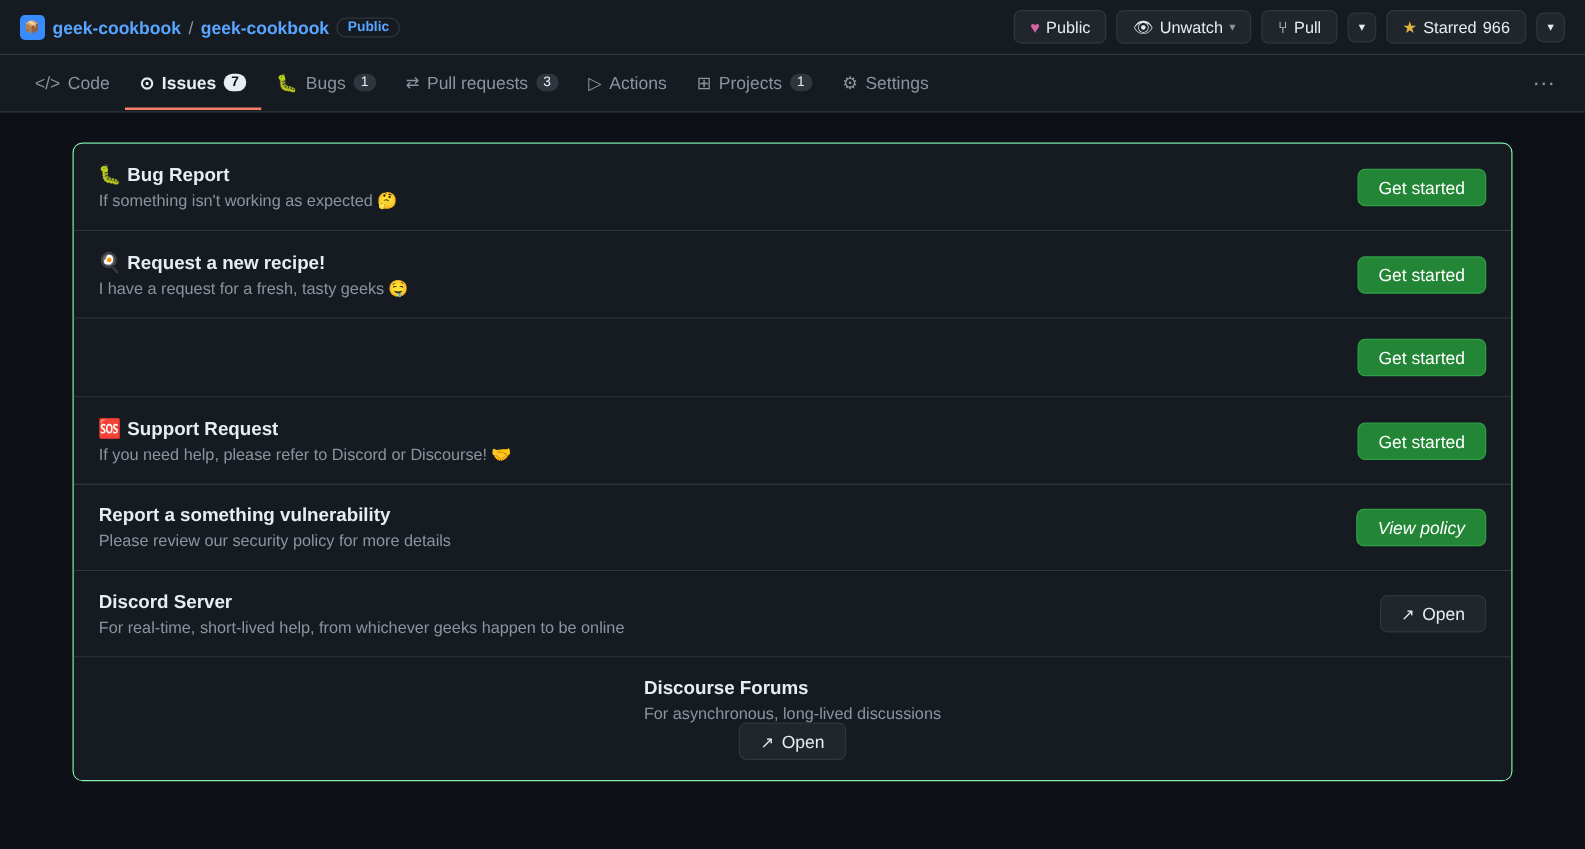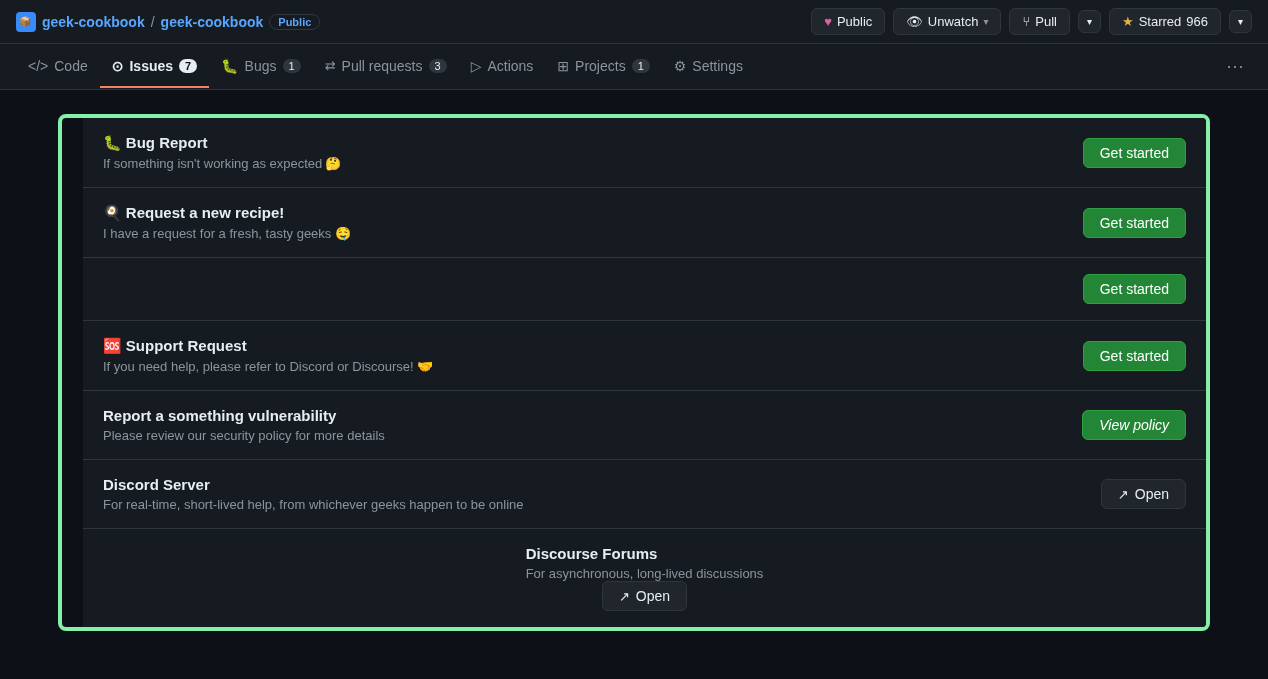--- a/index.html
+++ b/index.html
@@ -123,24 +123,23 @@
 
     
     .main-content {
       padding: 24px 24px;
       max-width: 1200px;
       margin: 0 auto;
     }
 
     
     .template-list {
-      border: 4px solid #86efac;
+      border: 1px solid #86efac;
       border-radius: 8px;
       overflow: hidden;
-      padding-left: 21px;
     }
     .template-item {
       display: flex;
       align-items: center;
       justify-content: space-between;
       padding: 16px 20px;
       border-bottom: 1px solid #30363d;
       background: #161b22;
     }
     .template-item:last-child { border-bottom: none; flex-direction: column; }

